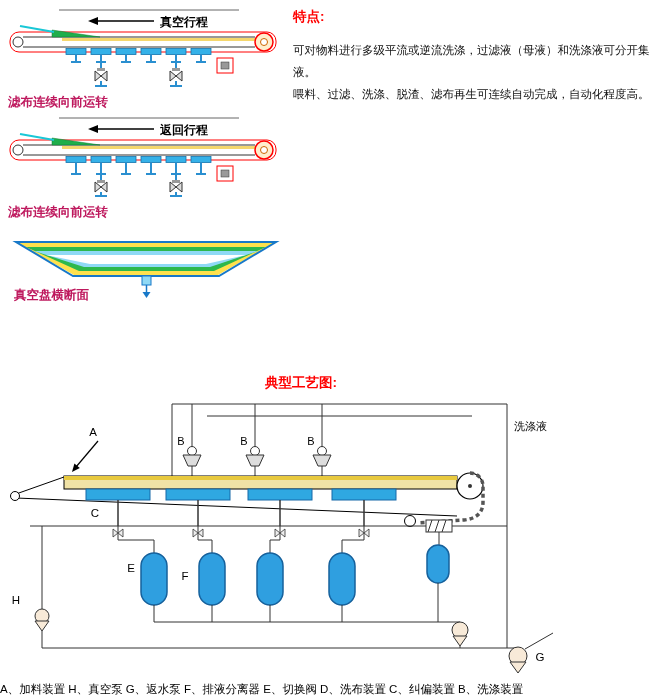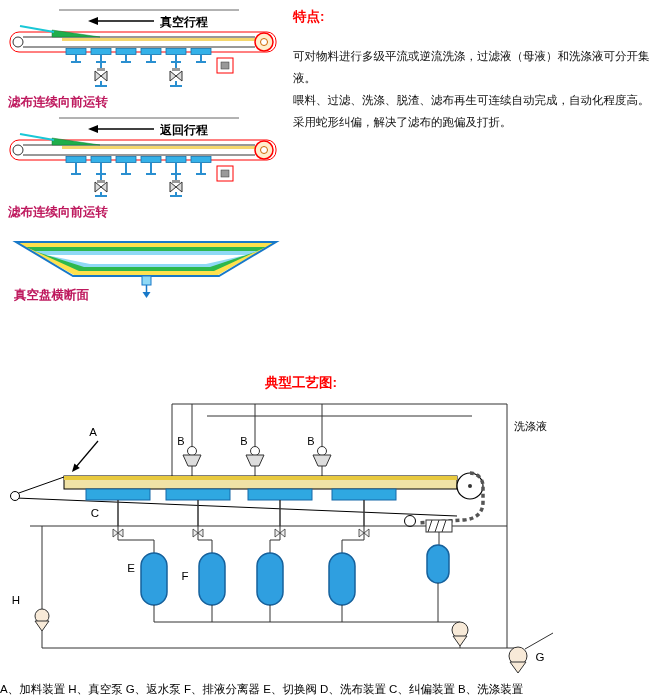--- a/index.html
+++ b/index.html
@@ -4,21 +4,21 @@
 <style>
   * { margin:0; padding:0; box-sizing:border-box; }
   html,body { background:#ffffff; }
   body {
     width:666px; height:700px; position:relative; overflow:hidden;
     font-family:"Liberation Sans","DejaVu Sans",sans-serif; color:#000;
   }
   .abs { position:absolute; }
   .caption { font-weight:bold; font-size:12.5px; color:#be185d; }
   .features { position:absolute; left:293px; top:8px; width:372px; }
-  .features-title { color:#ff0000; font-weight:bold; font-size:13.5px; margin-bottom:19px; }
+  .features-title { color:#ff0000; font-weight:bold; font-size:13.5px; margin-bottom:13px; }
   .feature-item { font-size:11.5px; line-height:22px; color:#111; }
   .process-title { position:absolute; left:265px; top:374px; color:#ff0000; font-weight:bold; font-size:13.5px; }
   .legend { position:absolute; left:0; top:682px; font-size:11.5px; color:#000; white-space:nowrap; }
   svg text { font-family:"Liberation Sans","DejaVu Sans",sans-serif; }
 </style>
 </head>
 <body>
 
 <svg class="abs" style="left:4px;top:6px" width="285" height="86" viewBox="0 0 285 86">
   <line x1="55" y1="4" x2="235" y2="4" stroke="#666" stroke-width="1"></line>
@@ -163,21 +163,20 @@
     <line x1="142.5" y1="47" x2="142.5" y2="55" stroke="#1778c8" stroke-width="1.5"></line>
     <polygon points="138.5,54 146.5,54 142.5,60" fill="#1778c8"></polygon>
   </g>
 </svg>
 <div class="abs caption" style="left:14px;top:287px">真空盘横断面</div>
 
 <div class="features">
   <div class="features-title">特点:</div>
   <div class="feature-item">可对物料进行多级平流或逆流洗涤，过滤液（母液）和洗涤液可分开集液。</div>
   <div class="feature-item">喂料、过滤、洗涤、脱渣、滤布再生可连续自动完成，自动化程度高。</div>
-  <div class="feature-item">采用蛇形纠偏，解决了滤布的跑偏及打折。</div>
 </div>
 
 <div class="process-title">典型工艺图:</div>
 
 <svg class="abs" style="left:2px;top:390px" width="562" height="290" viewBox="0 0 562 290">
 
   <g stroke="#333" stroke-width="1" fill="none">
     <polyline points="170,14 505,14 505,258"></polyline>
     <line x1="205" y1="26" x2="470" y2="26"></line>
     <line x1="190" y1="14" x2="190" y2="57"></line>

